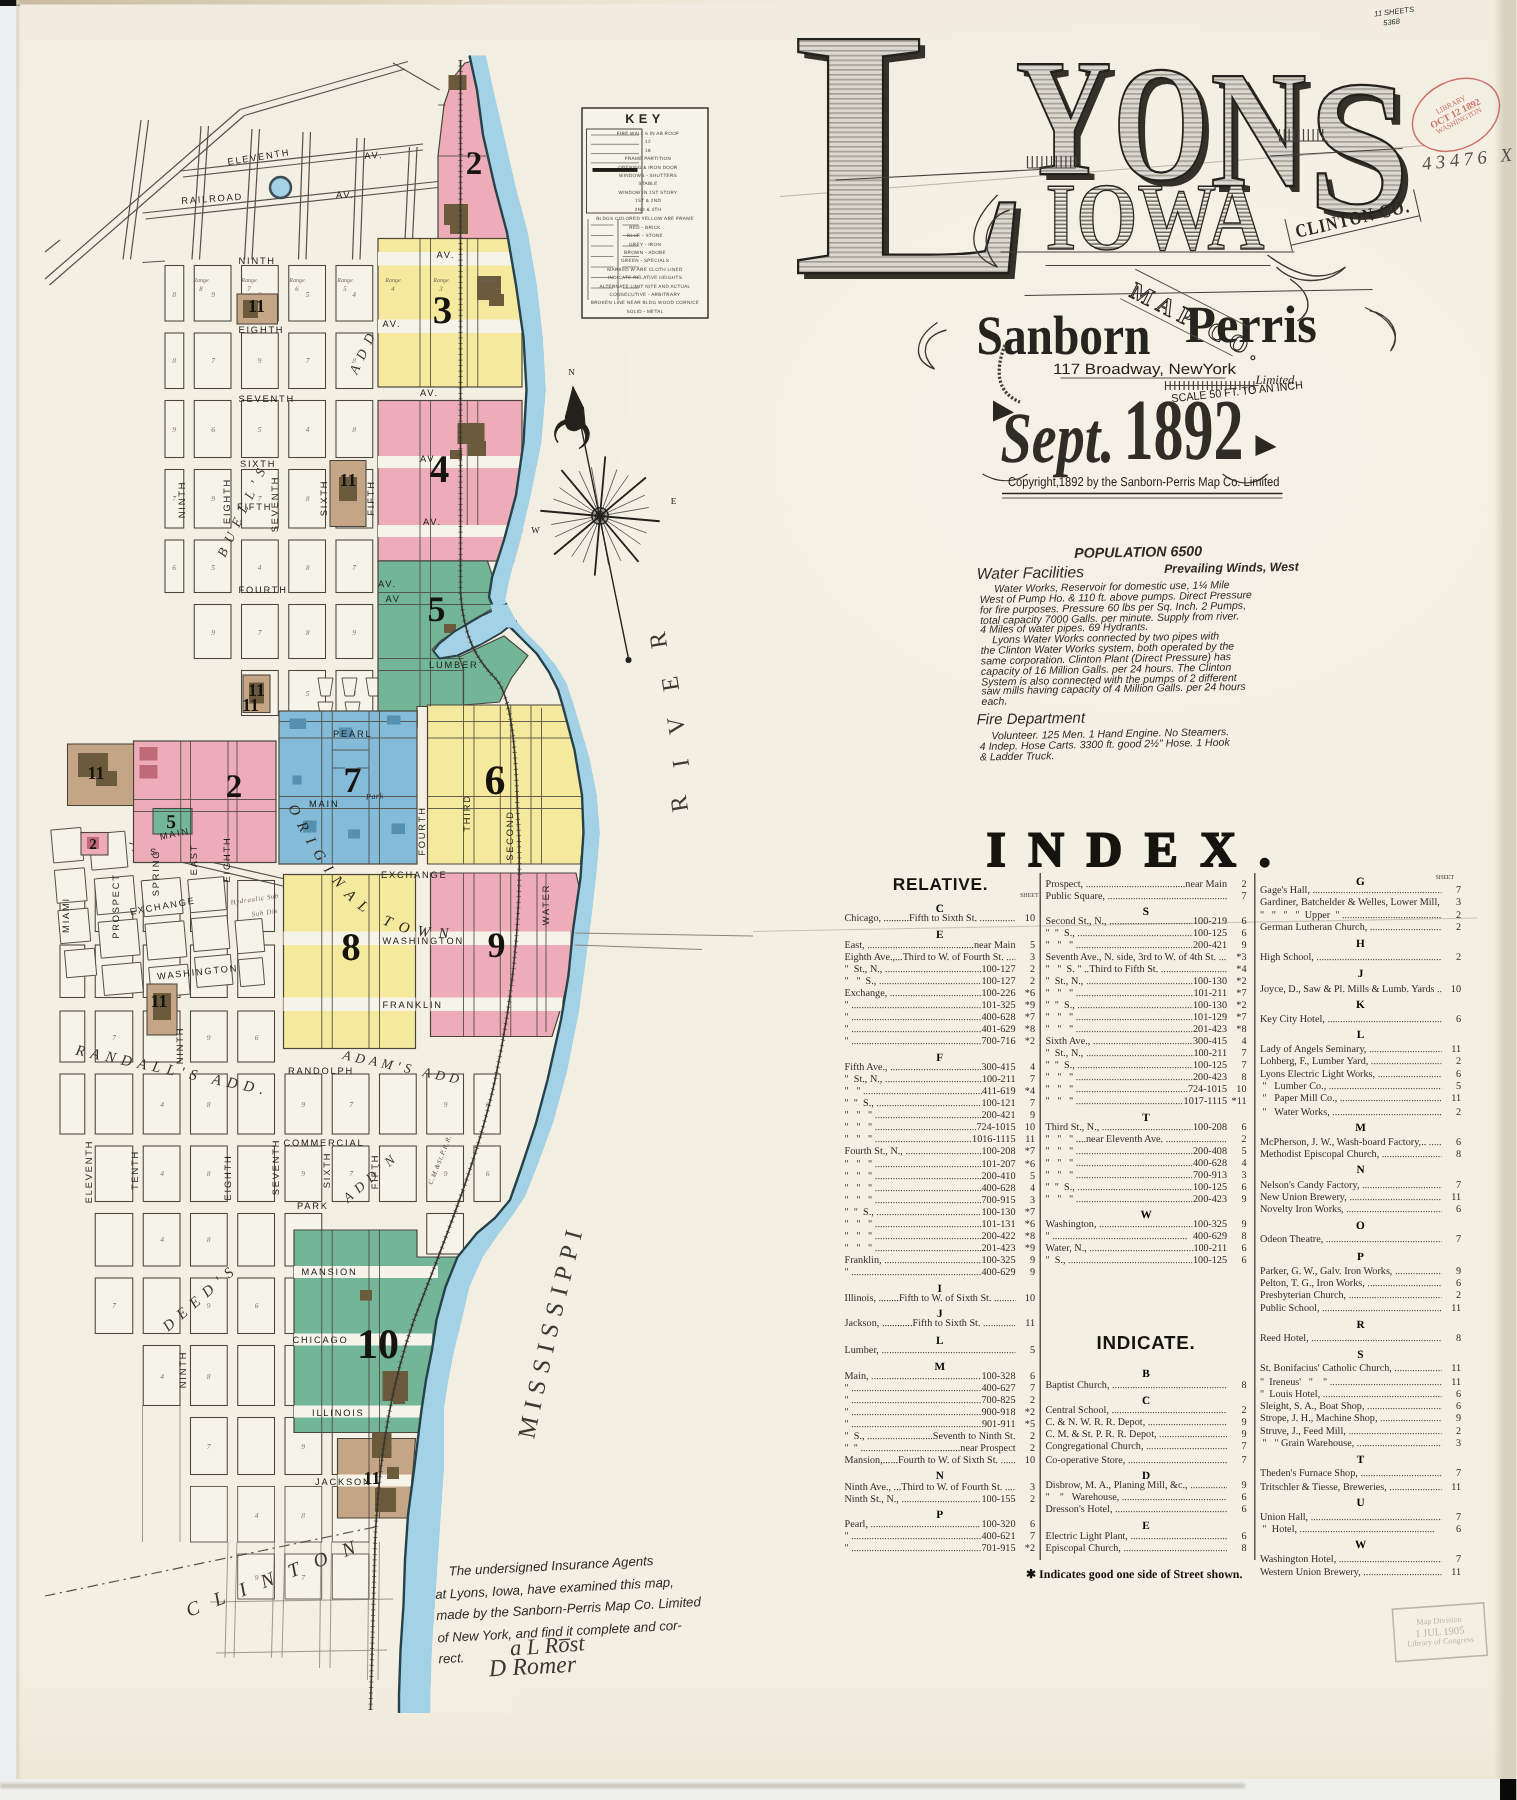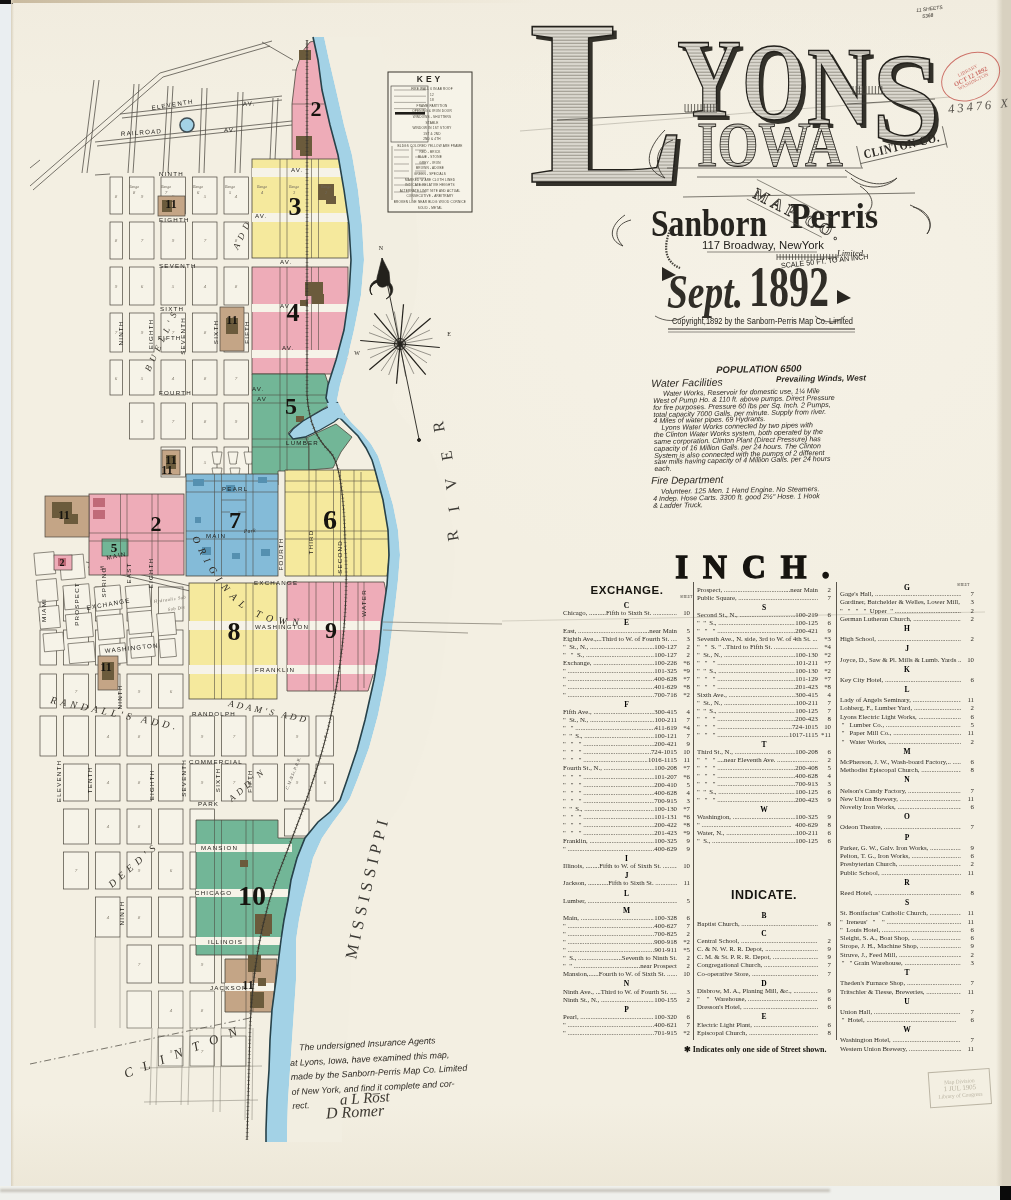--- a/index.html
+++ b/index.html
@@ -754,22 +754,22 @@
 the Clinton Water Works system, both operated by the
 same corporation. Clinton Plant (Direct Pressure) has
 capacity of 16 Million Galls. per 24 hours. The Clinton
 System is also connected with the pumps of 2 different
 saw mills having capacity of 4 Million Galls. per 24 hours
 each.</div>
 <div style="position:absolute;left:651px;top:474.5px;width:300px;font-family:'Liberation Sans';font-style:italic;font-weight:normal;font-size:10px;color:#2e2a24;transform:rotate(-1deg);transform-origin:0 0;line-height:11.799999999999999px;white-space:pre-wrap">Fire Department</div>
 <div style="position:absolute;left:653px;top:488px;width:214px;font-family:'Liberation Sans';font-style:italic;font-weight:normal;font-size:7.05px;color:#2e2a24;transform:rotate(-1deg);transform-origin:0 0;line-height:7px;white-space:pre-wrap">    Volunteer. 125 Men. 1 Hand Engine. No Steamers.
 4 Indep. Hose Carts. 3300 ft. good 2½" Hose. 1 Hook
 &amp; Ladder Truck.</div>
-<div style="position:absolute;left:652px;top:549px;width:216px;text-align:center;font-family:'Liberation Serif';font-weight:bold;font-size:33px;letter-spacing:15px;color:#16140f;-webkit-text-stroke:1.3px #16140f">INCH.</div>
-<div style="position:absolute;left:563px;top:584px;width:128px;text-align:center;font-family:'Liberation Sans';font-weight:bold;font-size:11.5px;letter-spacing:0.5px;color:#16140f">EXCHANGE.</div>
+<div style="position:absolute;left:652px;top:549px;width:216px;text-align:center;font-family:'Liberation Serif';font-weight:bold;font-size:33px;letter-spacing:15px;color:#16140f;-webkit-text-stroke:1.3px #16140f">INDEX.</div>
+<div style="position:absolute;left:563px;top:584px;width:128px;text-align:center;font-family:'Liberation Sans';font-weight:bold;font-size:11.5px;letter-spacing:0.5px;color:#16140f">RELATIVE.</div>
 <div style="position:absolute;left:693px;top:582px;width:1px;height:458px;background:#5a554c"></div>
 <div style="position:absolute;left:836px;top:582px;width:1px;height:458px;background:#5a554c"></div>
 <div style="position:absolute;left:680px;top:594px;font-size:4px;font-family:'Liberation Serif';color:#45413a">SHEET</div>
 <div style="position:absolute;left:957px;top:582px;font-size:4px;font-family:'Liberation Serif';color:#45413a">SHEET</div>
 <div style="position:absolute;left:563px;top:601.0px;width:127px;text-align:center;font-weight:bold;font-size:7.5px;font-family:'Liberation Serif'">C</div>
 <div style="position:absolute;left:563px;top:609.2px;width:127px;display:flex;font-size:6.8px;font-family:'Liberation Serif';color:#2e2b25">
     <span style="white-space:pre">Chicago, ..........Fifth to Sixth St.</span>
     <span style="flex:1;overflow:hidden;white-space:nowrap;color:#4a463e">&nbsp;.....................................................</span>
     <span style="width:13px;text-align:right;white-space:pre">10</span>
   </div>
@@ -1458,21 +1458,21 @@
 <div style="position:absolute;left:840px;top:1036.4px;width:134px;display:flex;font-size:6.8px;font-family:'Liberation Serif';color:#2e2b25">
     <span style="white-space:pre">Washington Hotel,</span>
     <span style="flex:1;overflow:hidden;white-space:nowrap;color:#4a463e">&nbsp;.....................................................</span>
     <span style="width:13px;text-align:right;white-space:pre">7</span>
   </div>
 <div style="position:absolute;left:840px;top:1044.7px;width:134px;display:flex;font-size:6.8px;font-family:'Liberation Serif';color:#2e2b25">
     <span style="white-space:pre">Western Union Brewery,</span>
     <span style="flex:1;overflow:hidden;white-space:nowrap;color:#4a463e">&nbsp;.....................................................</span>
     <span style="width:13px;text-align:right;white-space:pre">11</span>
   </div>
-<div style="position:absolute;left:684px;top:1045px;font-family:'Liberation Serif';font-weight:bold;font-size:8px;color:#16140f">✱ Indicates only one side of Street shown.</div>
+<div style="position:absolute;left:684px;top:1045px;font-family:'Liberation Serif';font-weight:bold;font-size:8px;color:#16140f">✱ Indicates good one side of Street shown.</div>
 <div style="position:absolute;left:916px;top:8px;width:300px;font-family:'Liberation Sans';font-style:italic;font-weight:normal;font-size:5px;color:#2e2a24;transform:rotate(-7deg);transform-origin:0 0;line-height:5.8999999999999995px;white-space:pre-wrap">11 SHEETS</div>
 <div style="position:absolute;left:922px;top:14px;width:300px;font-family:'Liberation Sans';font-style:italic;font-weight:normal;font-size:5px;color:#2e2a24;transform:rotate(-7deg);transform-origin:0 0;line-height:5.8999999999999995px;white-space:pre-wrap">5368</div>
 <div style="position:absolute;left:940px;top:53px;width:64px;height:48px;transform:rotate(-27deg);opacity:0.8">
 <div style="width:62px;height:46px;border:1.6px solid #c4544c;border-radius:50%;display:flex;flex-direction:column;justify-content:center;text-align:center;color:#c4544c;font-family:'Liberation Serif';font-size:5px;line-height:6px">
 <span>LIBRARY</span>
       <span style="font-size:6.5px;font-weight:bold">OCT 12 1892</span>
       <span>WASHINGTON</span>
     </div>
   </div>
 <div style="position:absolute;left:948px;top:99px;transform:rotate(-6deg);font-family:'Liberation Serif';font-style:italic;font-size:12.5px;letter-spacing:3px;color:#55514a">43476 X</div>

